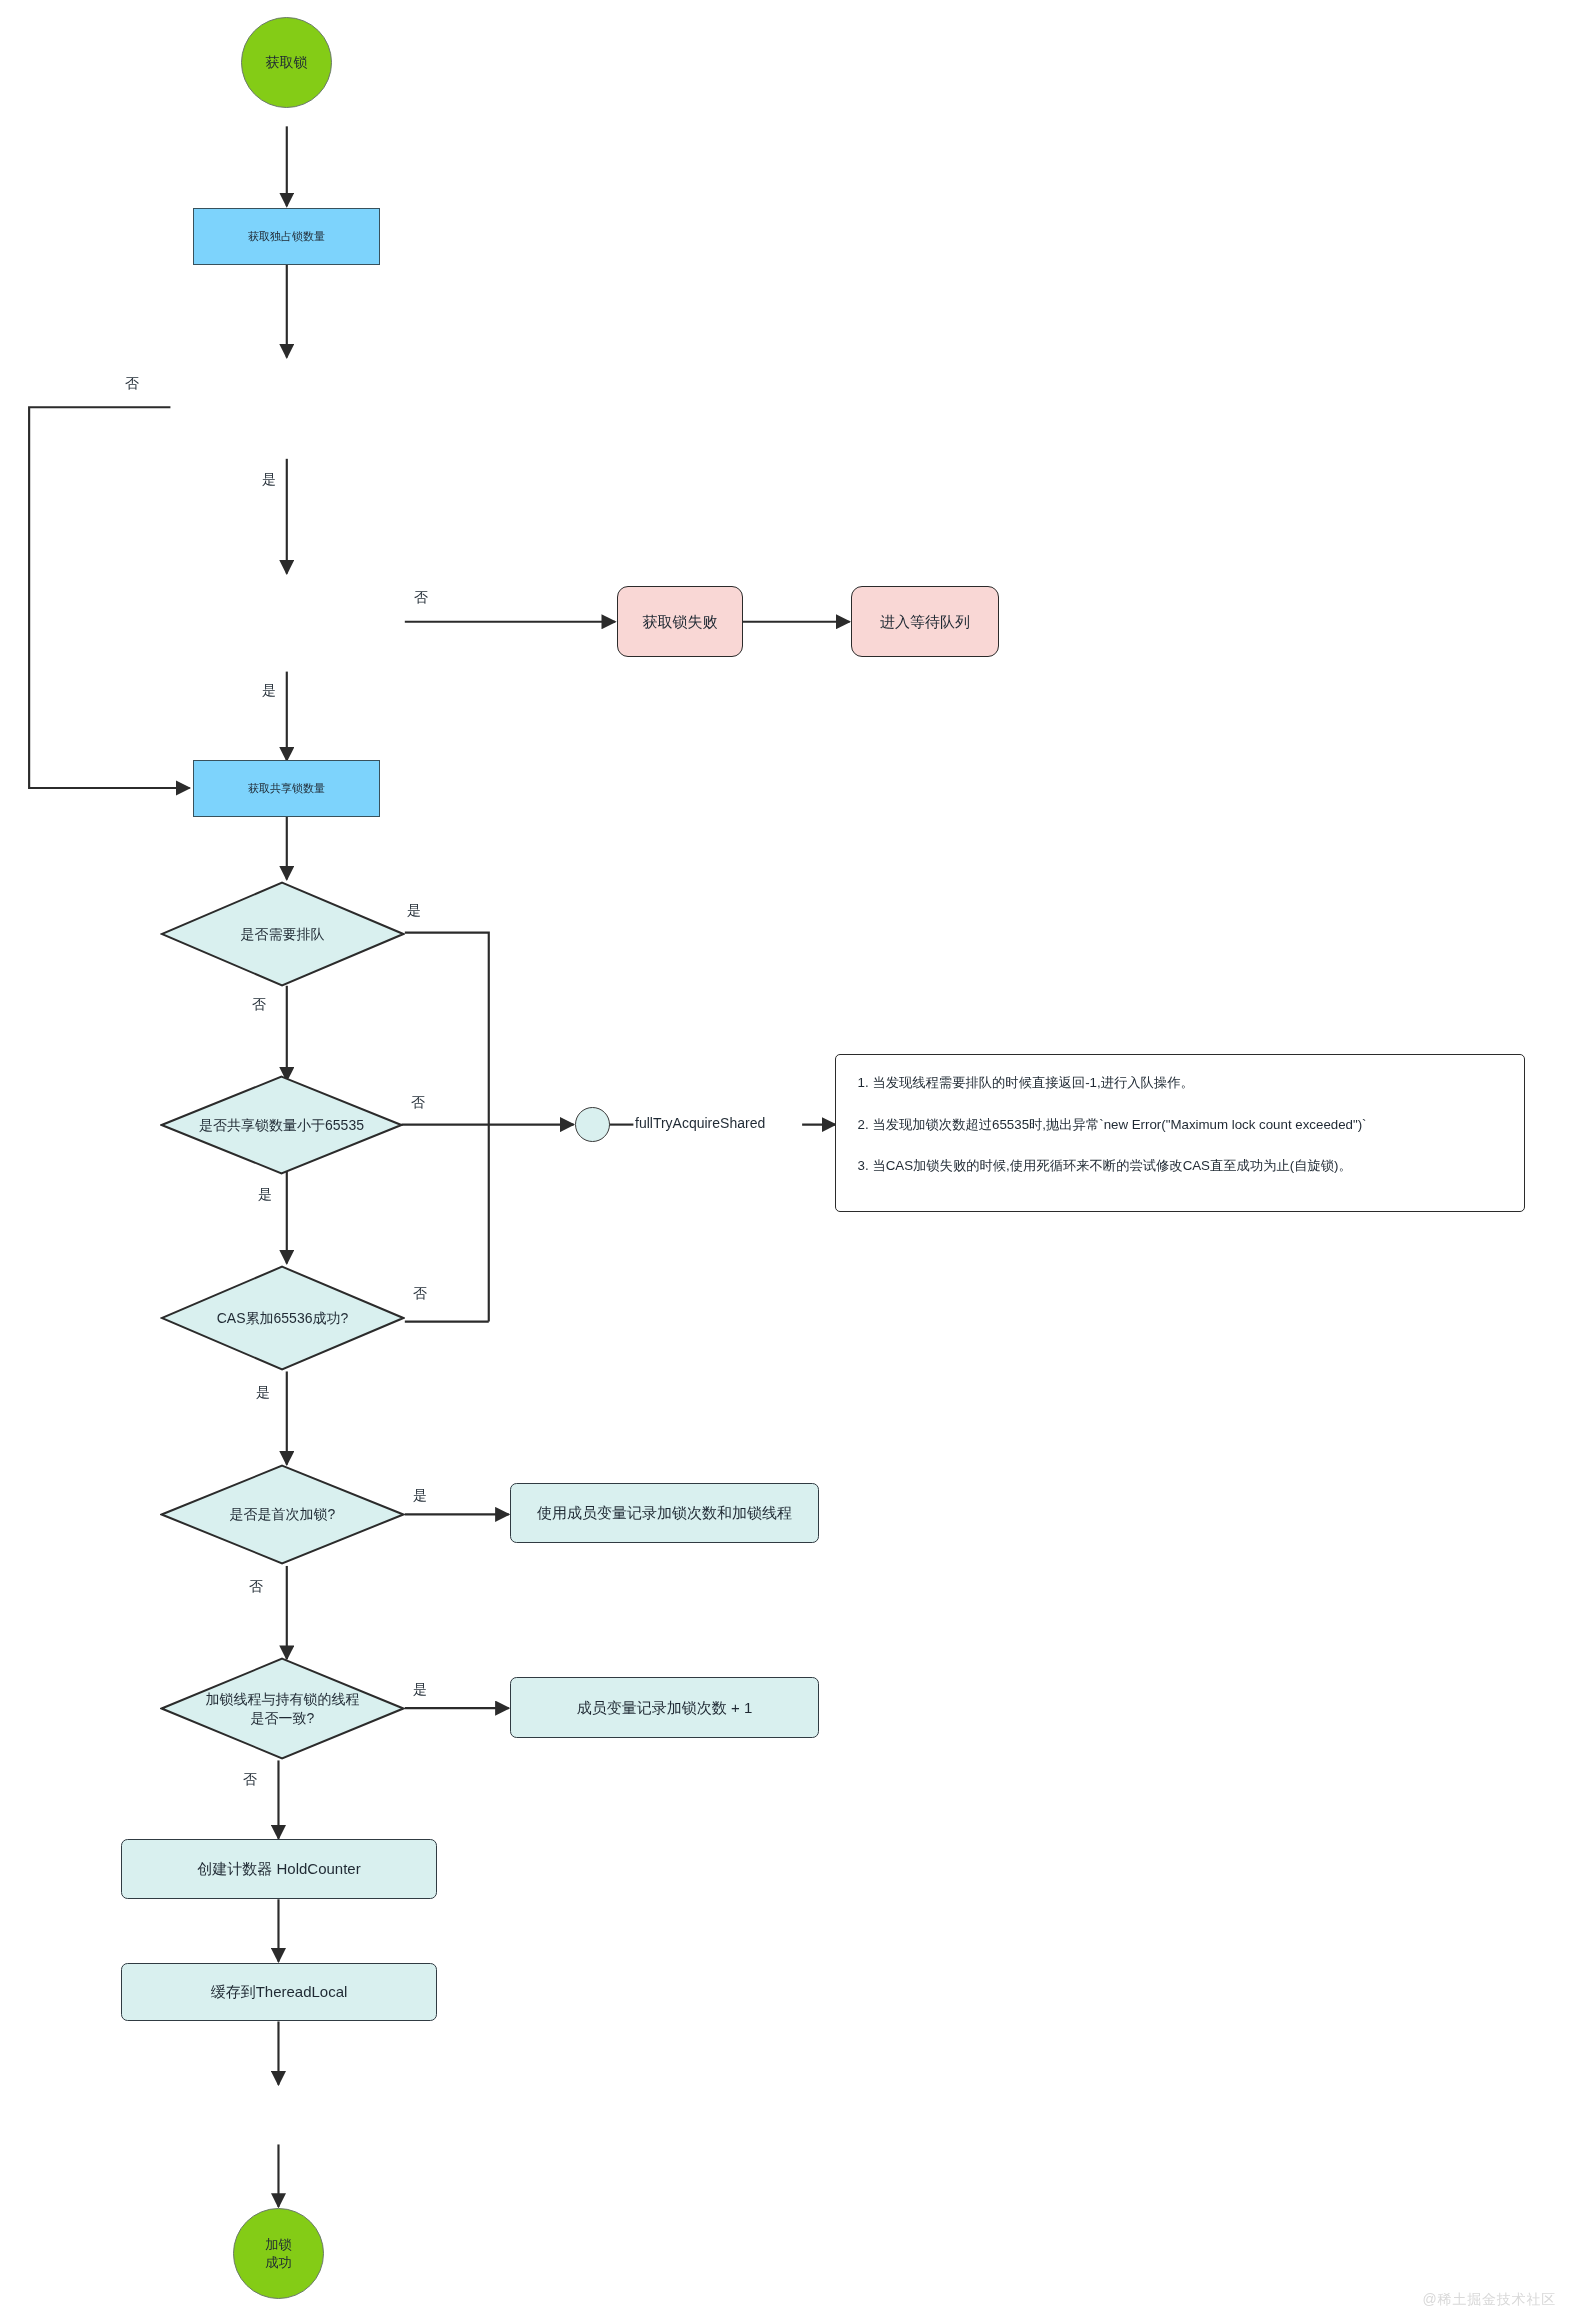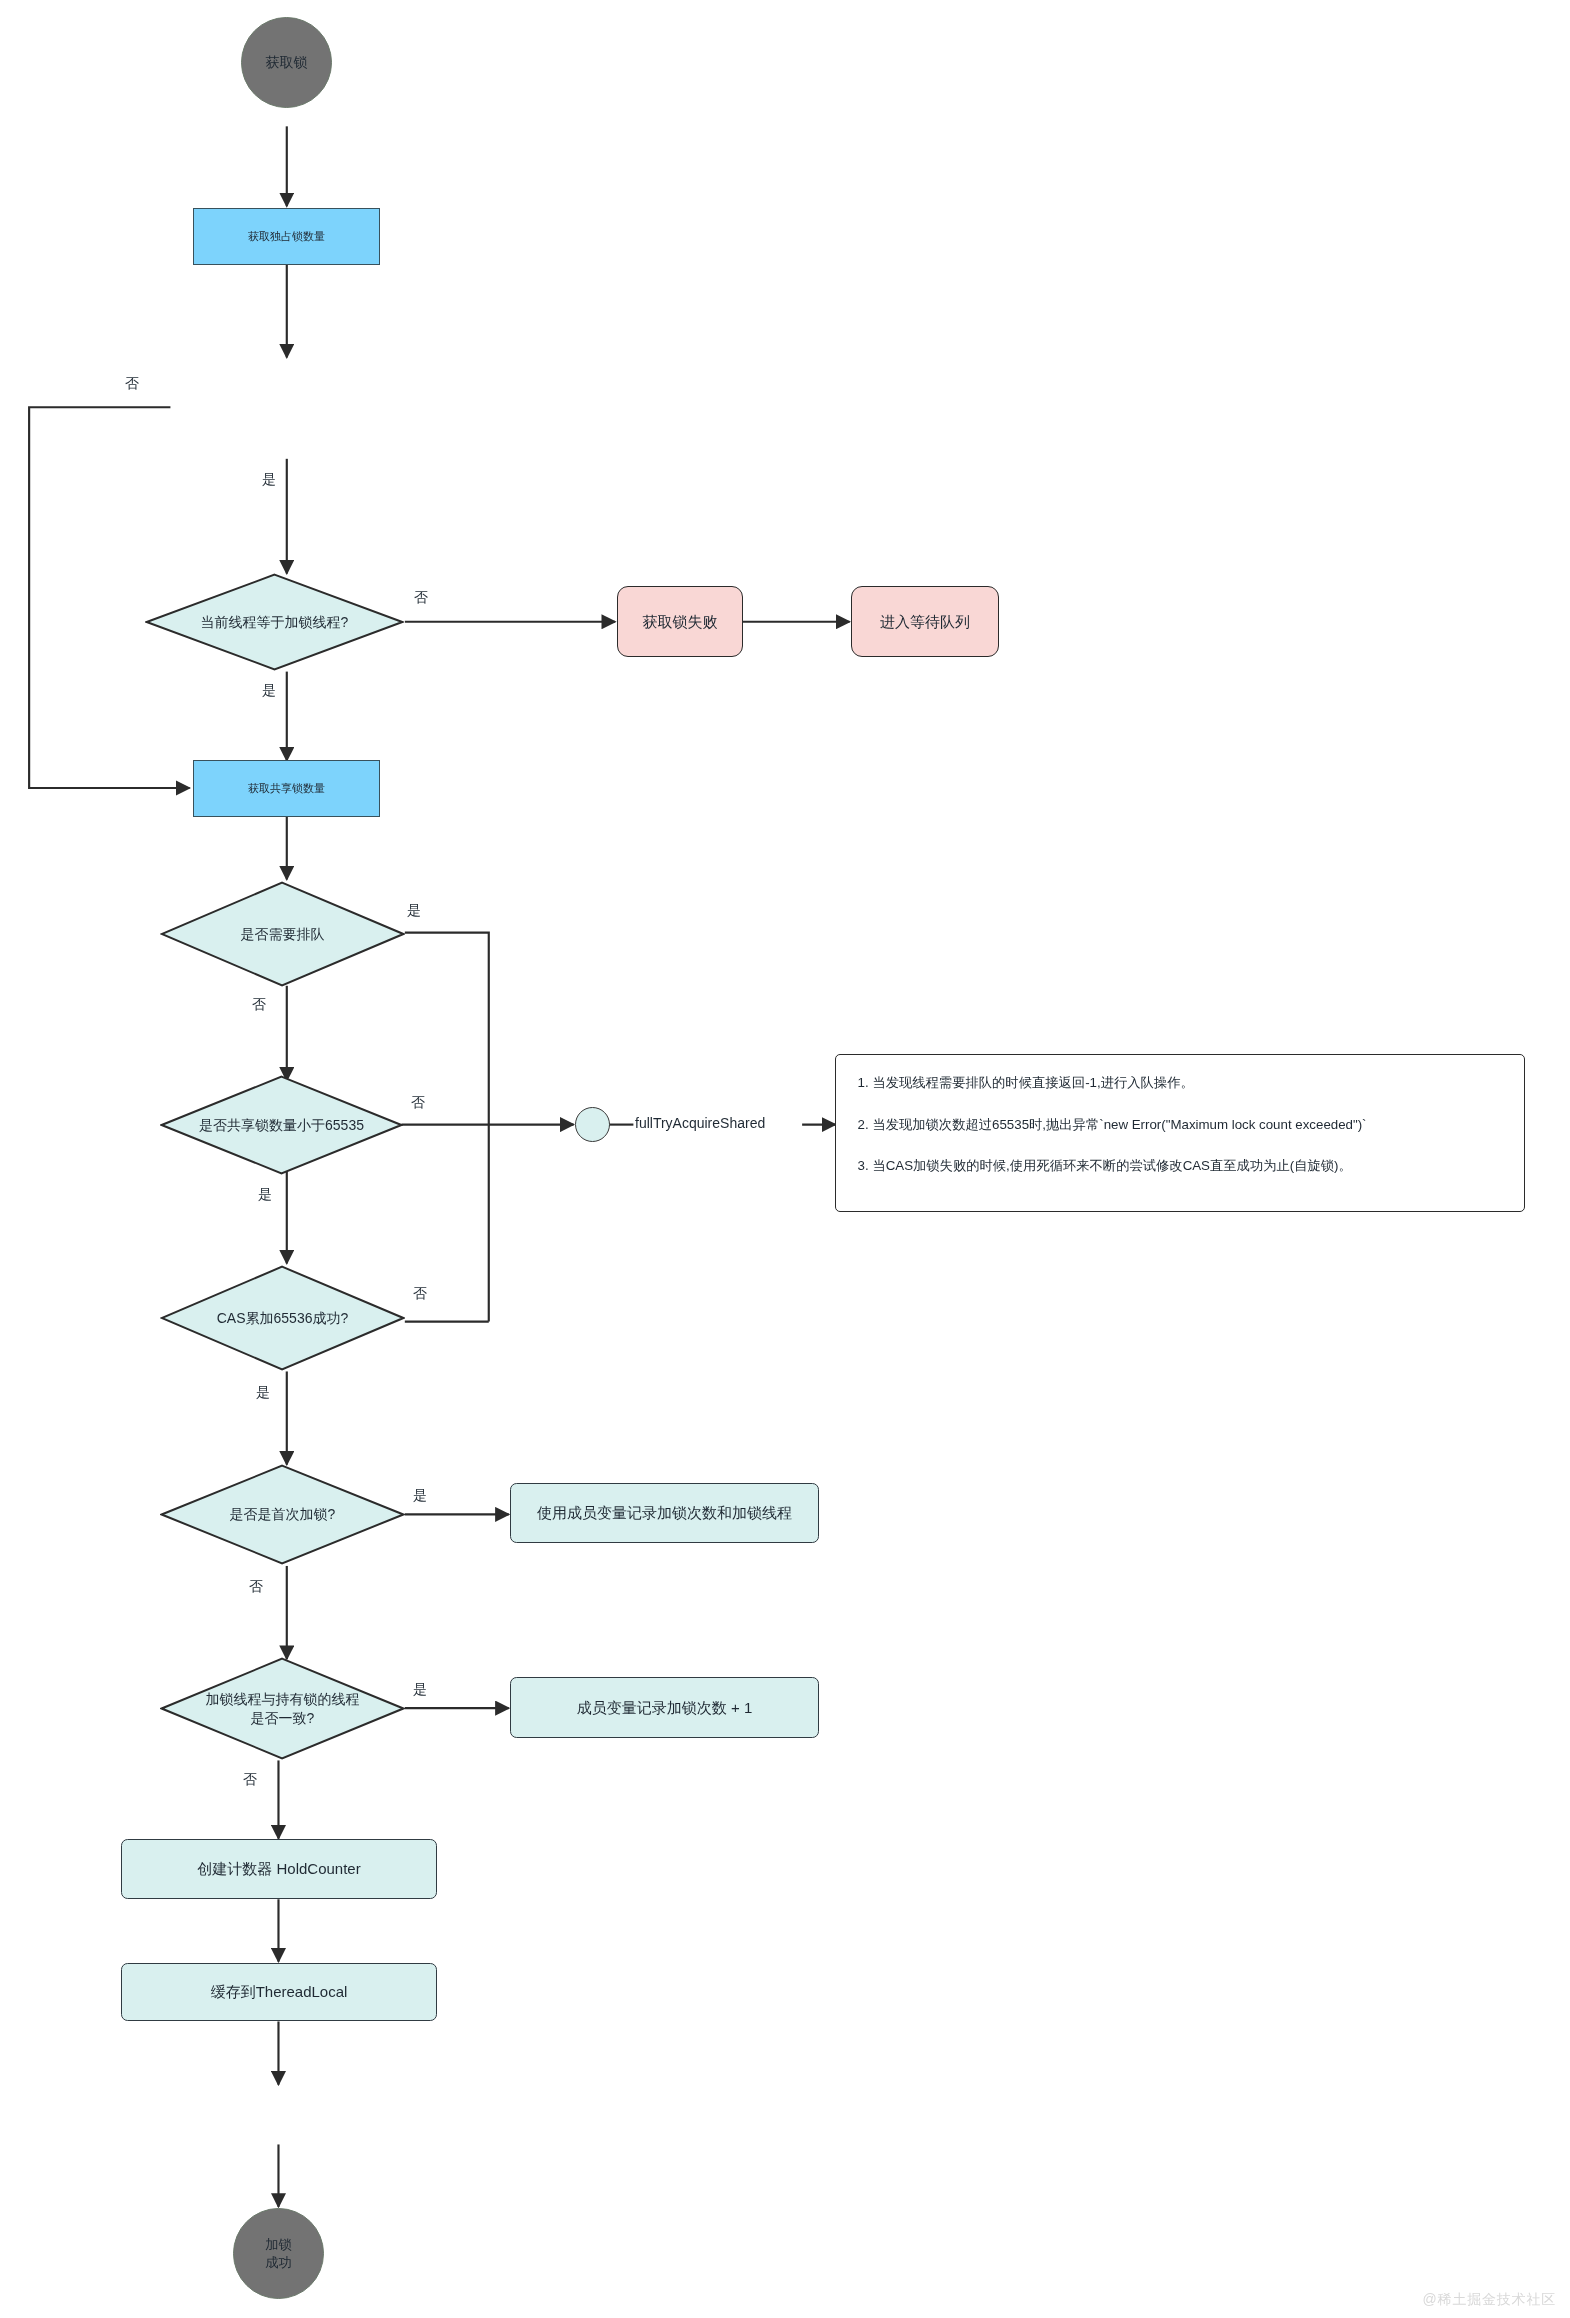--- a/index.html
+++ b/index.html
@@ -30,21 +30,21 @@
     align-items:center;
     justify-content:center;
     text-align:center;
     line-height:1.32;
     white-space:pre-line;
   }
 
   
   .term{
     border-radius:50%;
-    background:#737373;
+    background:#84cc16;
     border:1.3px solid #6b7a6b;
     font-size:14px;
     color:#1f2933;
   }
 
   
   .proc{
     background:#7dd3fc;
     border:1.5px solid #38515c;
     font-size:11px;
@@ -201,26 +201,20 @@
 
   <div class="node term" style="left:241px; top:16.6px; width:91px; height:91px;">
     <span>获取锁</span>
   </div>
 
   <div class="node proc" style="left:193px; top:208px; width:187px; height:57px;">
     <span>获取独占锁数量</span>
   </div>
 
 
-  <div class="node dec" style="left:145px; top:573px; width:259px; height:98px;">
-    <svg class="dia" viewBox="0 0 312 118" preserveAspectRatio="none">
-      <polygon points="156,2 310,59 156,116 2,59" fill="#d9f0ef" stroke="#2b2b2b" stroke-width="2.4"></polygon>
-    </svg>
-    <span class="txt">当前线程等于加锁线程?</span>
-  </div>
 
   <div class="node err" style="left:617px; top:586px; width:126px; height:71px;">
     <span>获取锁失败</span>
   </div>
 
   <div class="node err" style="left:851px; top:586px; width:148px; height:71px;">
     <span>进入等待队列</span>
   </div>
 
   <div class="node proc" style="left:193px; top:760px; width:187px; height:57px;">

